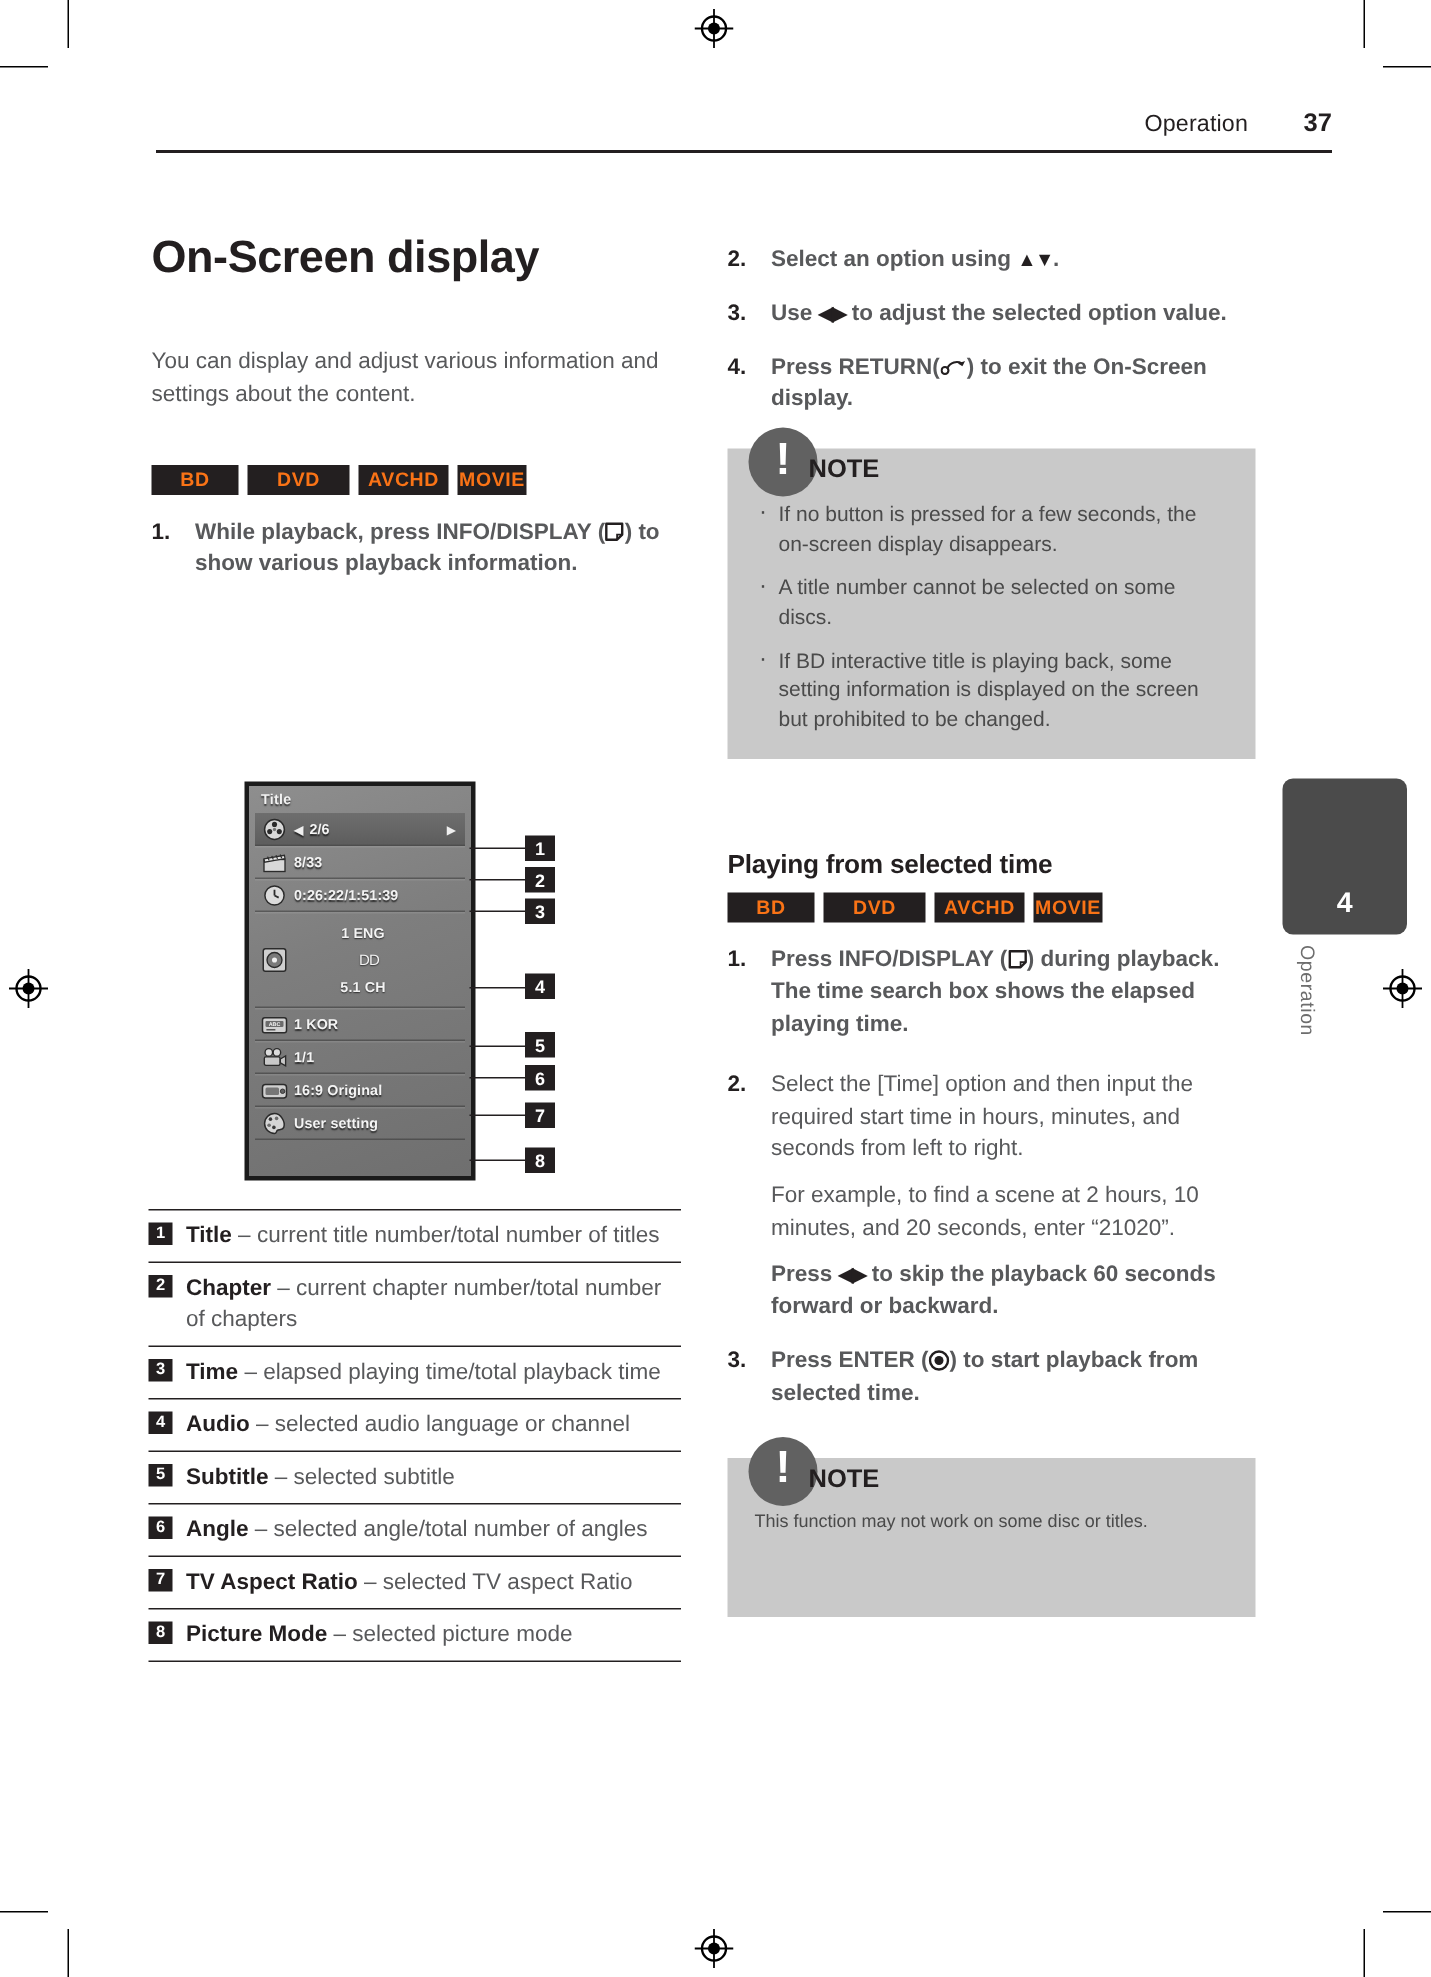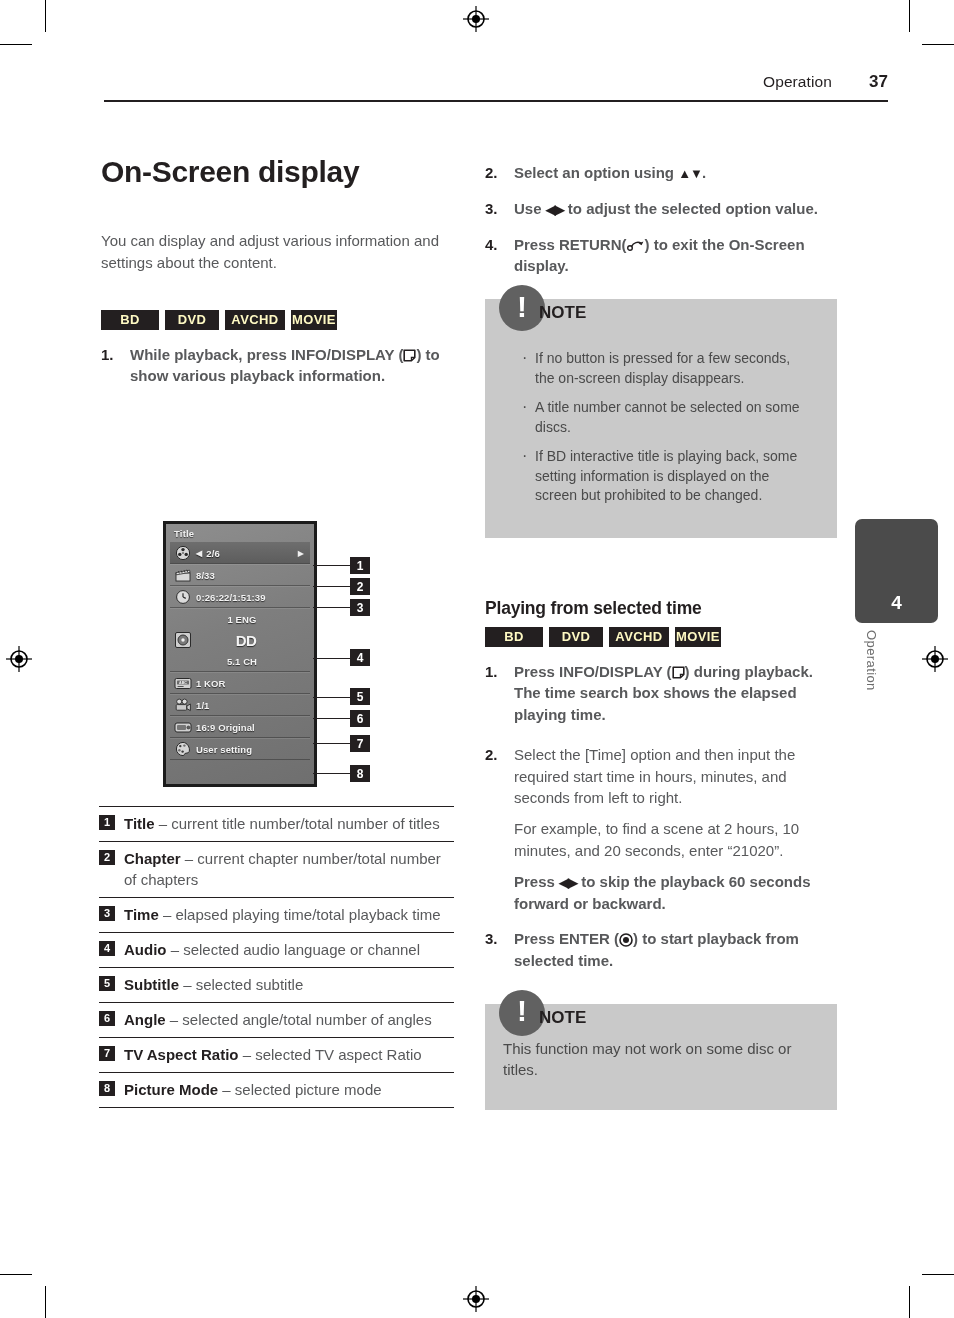--- a/index.html
+++ b/index.html
@@ -96,30 +96,30 @@
   }
 
   
   .badge-row {
     display: flex;
     gap: 6px;
     margin-bottom: 14px;
   }
   .badge {
     background: #231f20;
-    color: #fef9c3;
+    color: #f97316;
     font-size: 13px;
     font-weight: 700;
     letter-spacing: .4px;
     padding: 3px 0 4px 0;
     text-align: center;
     line-height: 1;
   }
   .badge.w-bd    { width: 58px; }
-  .badge.w-dvd   { width: 54px; }
+  .badge.w-dvd   { width: 68px; }
   .badge.w-avchd { width: 60px; }
   .badge.w-movie { width: 46px; }
 
   
   ol.steps { margin: 0; padding: 0; list-style: none; }
   ol.steps li {
     position: relative;
     padding-left: 29px;
     font-size: 15px;
     line-height: 1.45;
@@ -219,22 +219,22 @@
   .osd-val-stack {
     display: flex;
     flex-direction: column;
     gap: 7px;
     align-items: center;
     width: 92px;
   }
   .osd-caret { font-size: 8px; color: #efefef; }
   .dd-logo {
     display: inline-block;
-    font-size: 15px;
-    font-weight: 700;
+    font-size: 10px;
+    font-weight: 400;
     letter-spacing: -0.5px;
     color: #f4f4f4;
   }
 
   
   .callout {
     position: absolute;
     left: 187px;
     width: 20px;
     height: 17px;
@@ -322,40 +322,40 @@
     box-sizing: border-box;
   }
   .note-label {
     font-size: 17px;
     font-weight: 700;
     color: #231f20;
     margin-left: -6px;
     align-self: flex-end;
     padding-bottom: 8px;
   }
-  ul.note-list { margin: 16px; padding: 0; list-style: none; }
+  ul.note-list { margin: 0; padding: 0; list-style: none; }
   ul.note-list li {
     position: relative;
     padding-left: 16px;
     font-size: 14px;
     line-height: 1.42;
     color: #4a4a4a;
     margin-bottom: 9px;
   }
   ul.note-list li:last-child { margin-bottom: 0; }
   ul.note-list li:before {
     content: "\00B7";
     position: absolute;
     left: 3px;
     top: -2px;
     font-size: 16px;
     color: #4a4a4a;
   }
   .note-plain {
-    font-size: 15px;
+    font-size: 12px;
     line-height: 1.42;
     color: #4a4a4a;
     margin: 0;
   }
 
   
   .side-tab {
     position: absolute;
     left: 855px;
     top: 519px;

